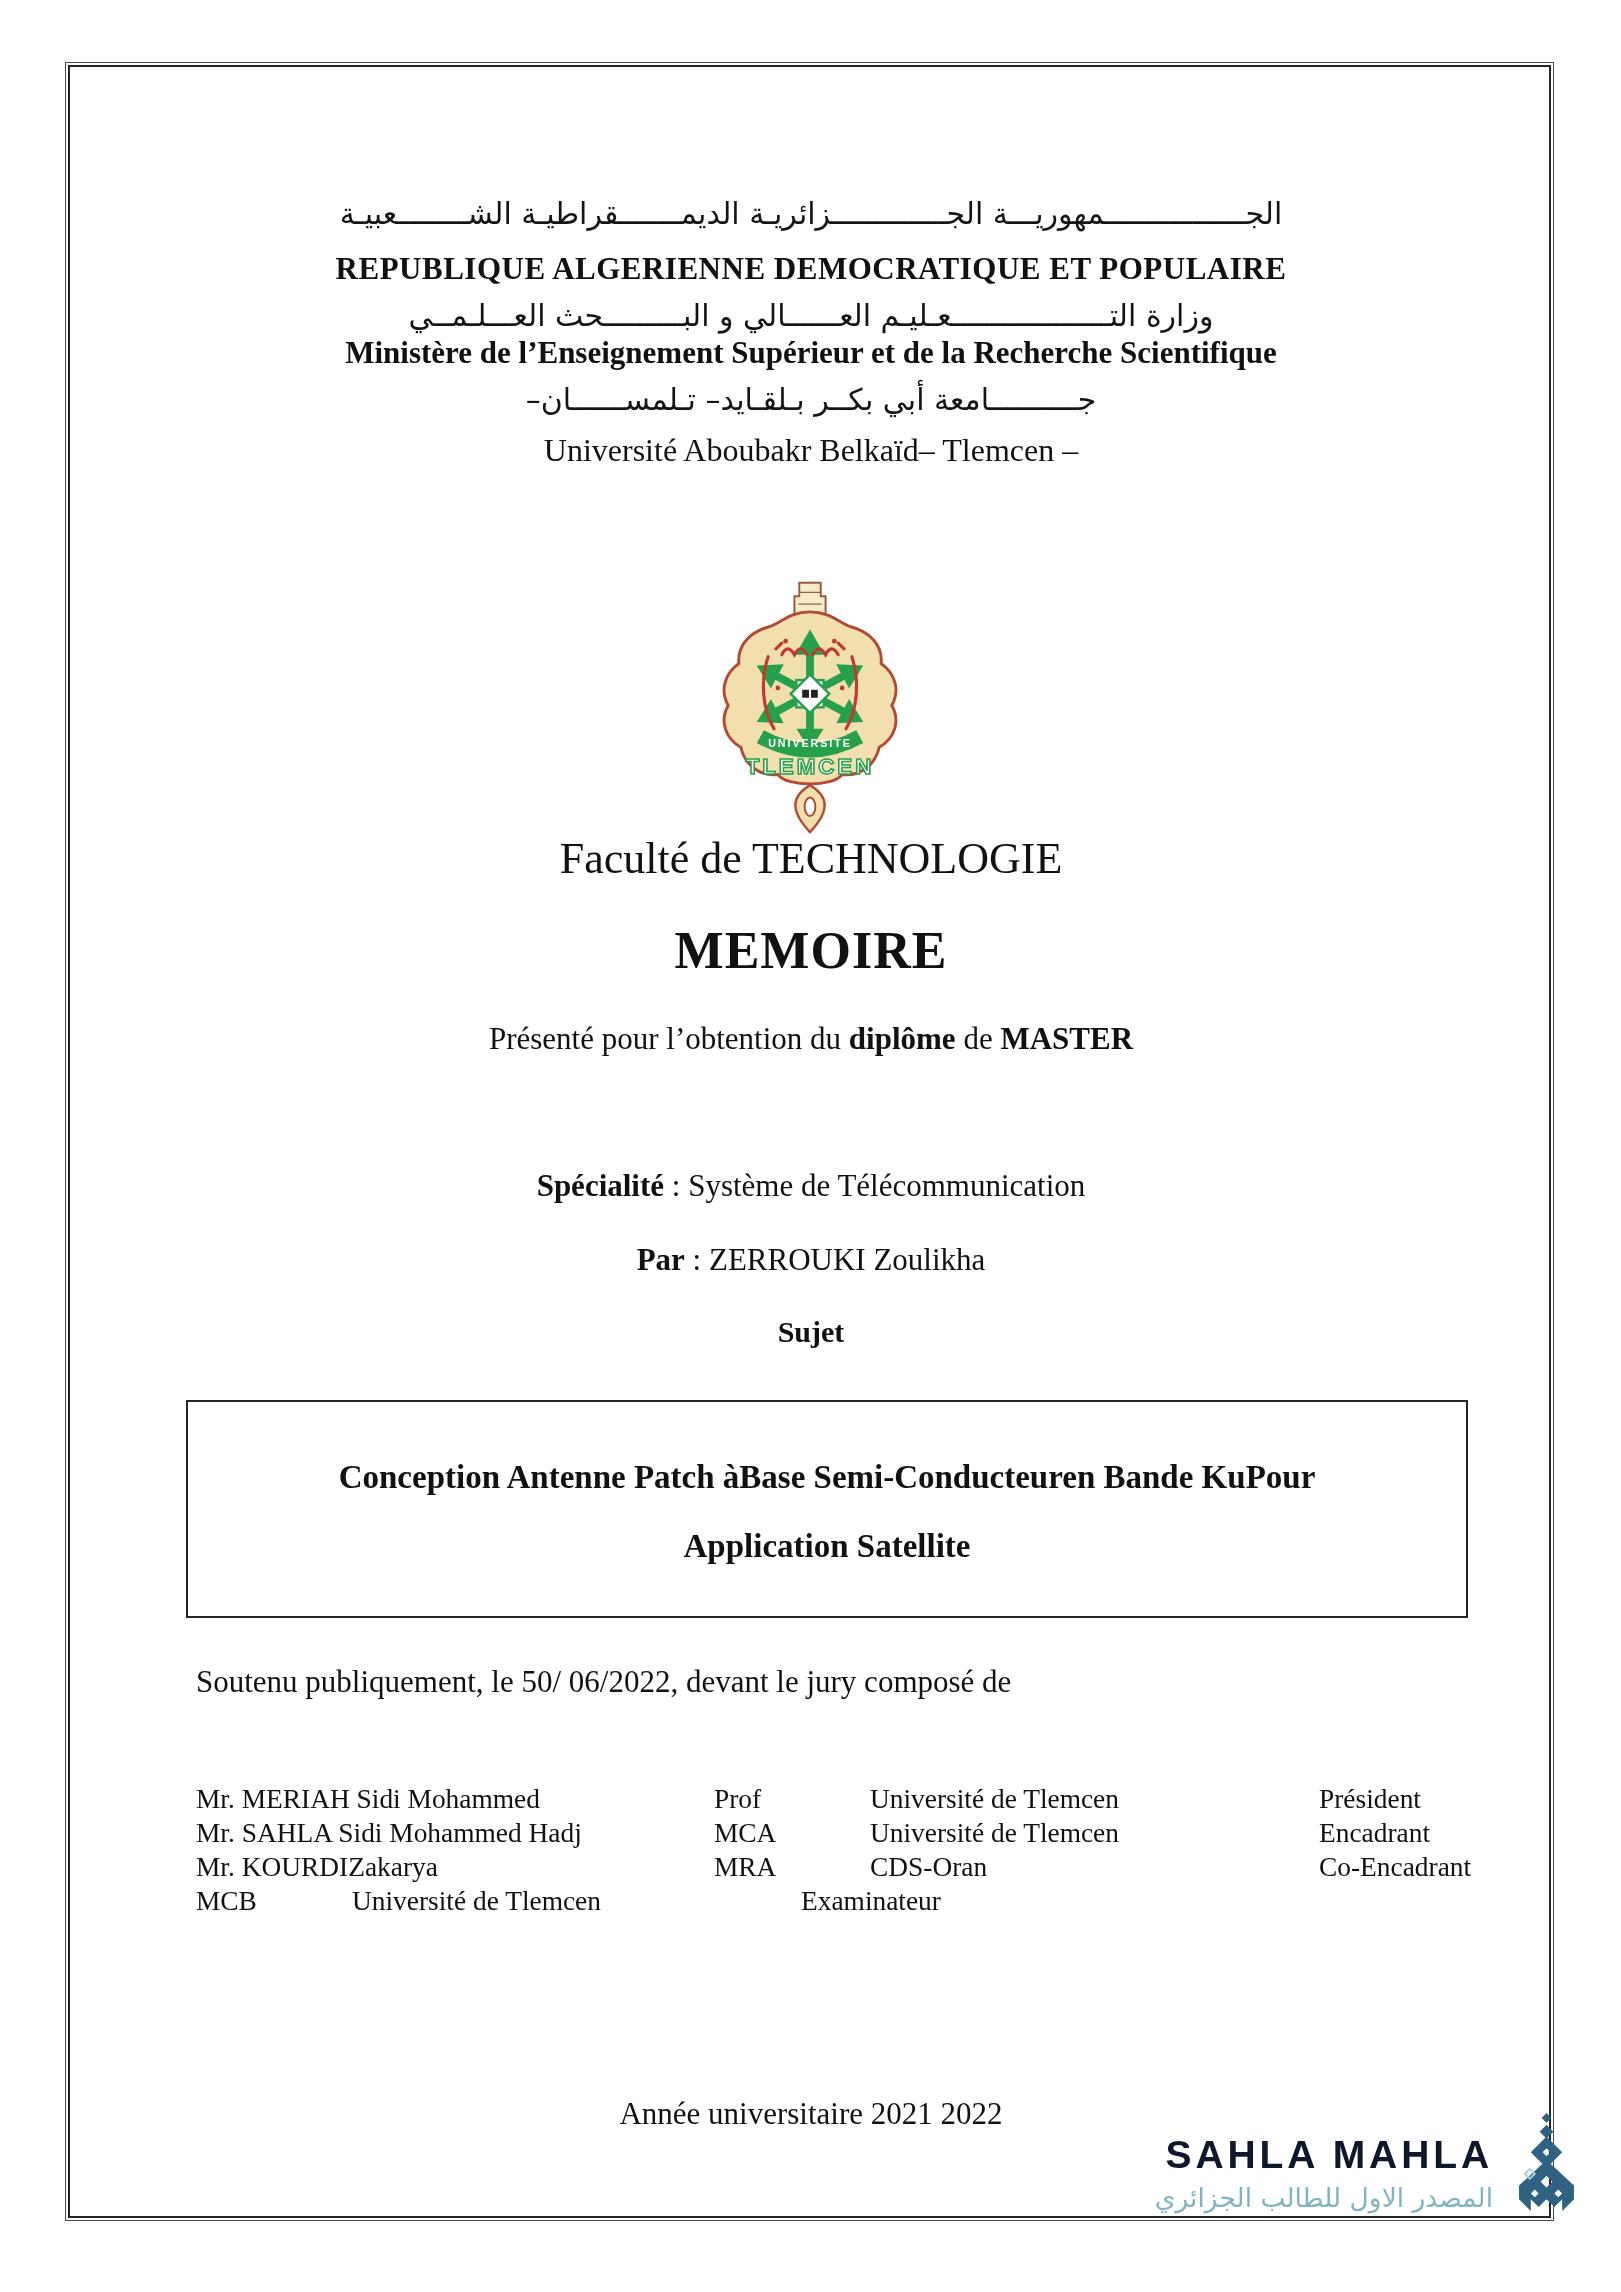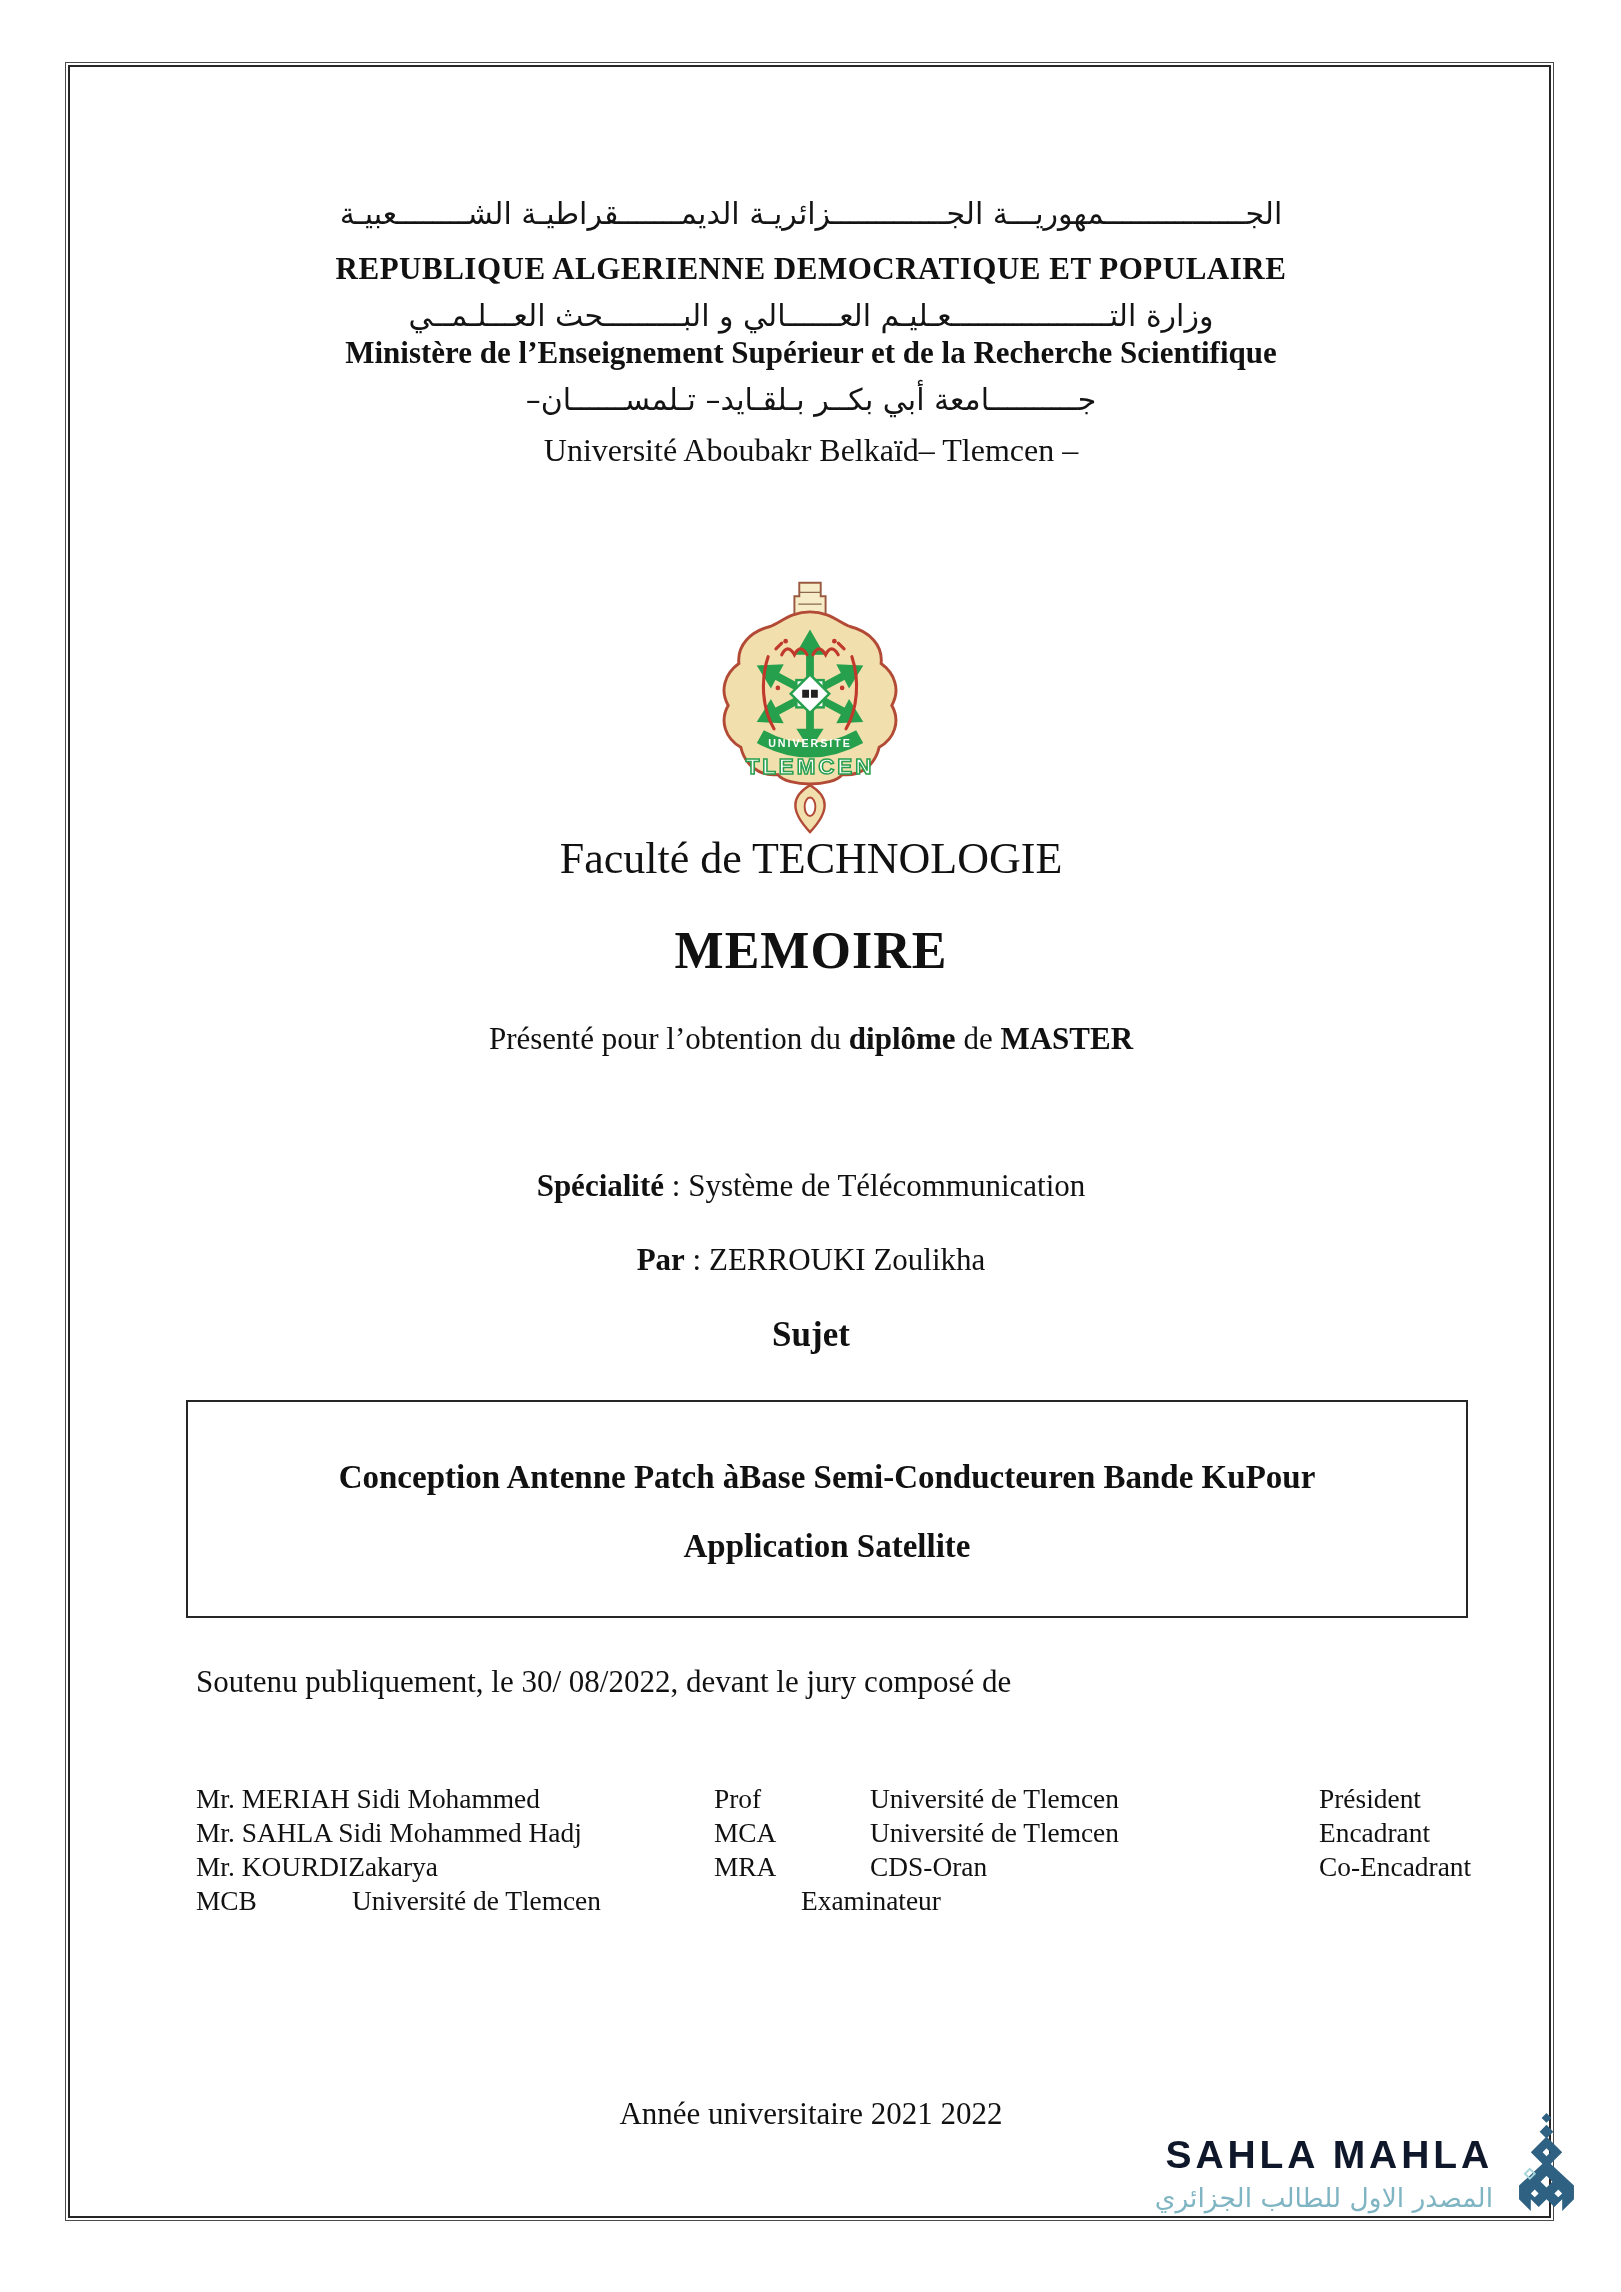--- a/index.html
+++ b/index.html
@@ -32,21 +32,21 @@
   .ministry{top:333px;font-weight:bold;}
   .header-arabic-3{top:378px;}
   .university{top:431px;font-size:32px;}
   .logo-wrap{position:absolute;left:717px;top:571px;width:186px;height:263px;}
   .faculty{top:839px;font-size:44px;}
   .memoire{top:921px;font-size:52px;font-weight:bold;letter-spacing:1px;}
   .degree{top:1019px;}
   .field{top:1093px;}
   .speciality{top:1166px;}
   .author{top:1240px;}
-  .sujet{top:1315px;font-size:35px;font-weight:bold;}
+  .sujet{top:1315px;font-size:30px;font-weight:bold;}
   .subject-box{
     position:absolute;left:186px;top:1400px;width:1282px;height:218px;
     border:2.9px solid #262626;box-sizing:border-box;
     text-align:center;padding-top:41px;
   }
   .subject-box .line{font-size:33px;font-weight:bold;line-height:69px;}
   .defense{position:absolute;left:196px;top:1664px;font-size:31px;}
   .jury{position:absolute;left:196px;top:1782px;width:1304px;font-size:27.4px;}
   .jury-row{display:flex;line-height:34px;}
   .jury-name{width:518px;}
@@ -163,21 +163,21 @@
     <span class="bold">Par</span><span> : ZERROUKI Zoulikha</span>
   </div>
 
   <div class="cline sujet">Sujet</div>
 
   <div class="subject-box">
     <div class="line">Conception Antenne Patch àBase Semi-Conducteuren Bande KuPour</div>
     <div class="line">Application Satellite</div>
   </div>
 
-  <div class="defense">Soutenu publiquement, le 30/ 08/2022, devant le jury composé de</div>
+  <div class="defense">Soutenu publiquement, le 50/ 06/2022, devant le jury composé de</div>
 
   <div class="jury">
     <div class="jury-row">
       <span class="jury-name">Mr. MERIAH Sidi Mohammed</span>
       <span class="jury-grade">Prof</span>
       <span class="jury-inst">Université de Tlemcen</span>
       <span class="jury-role">Président</span>
     </div>
     <div class="jury-row">
       <span class="jury-name">Mr. SAHLA Sidi Mohammed Hadj</span>

